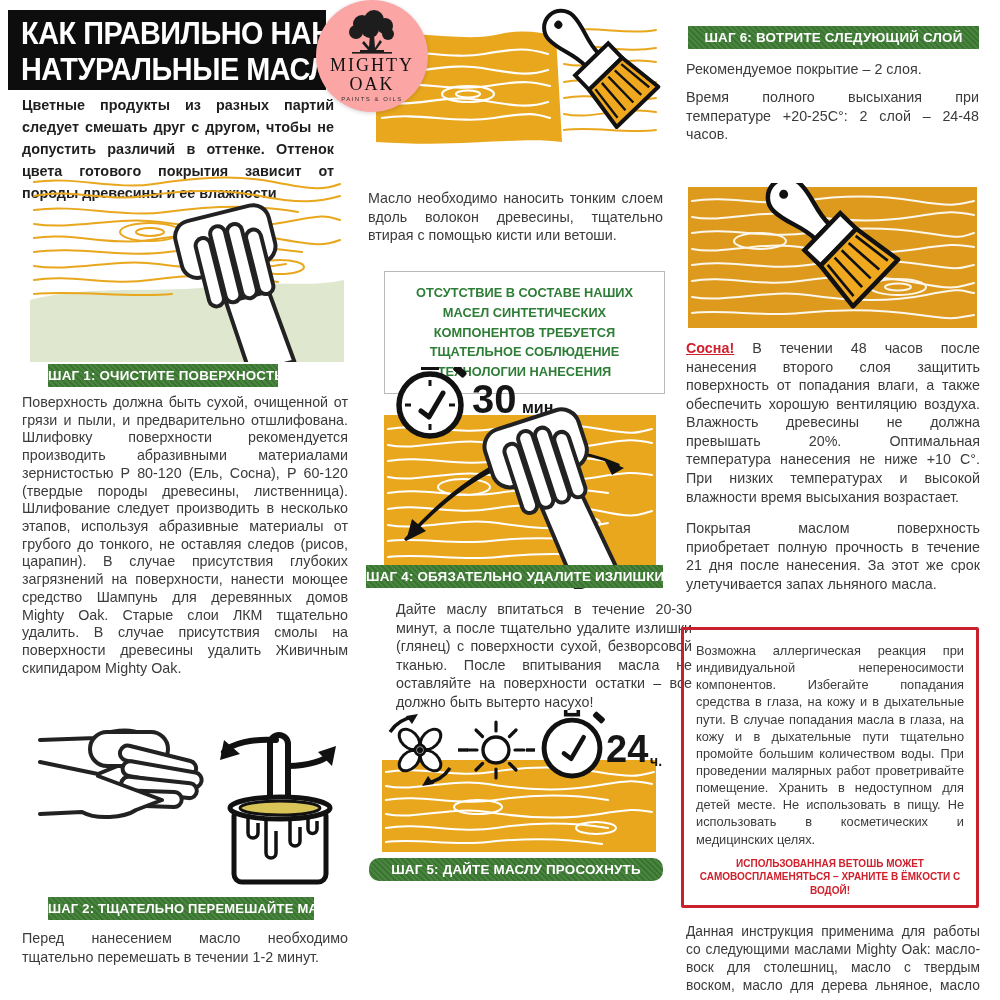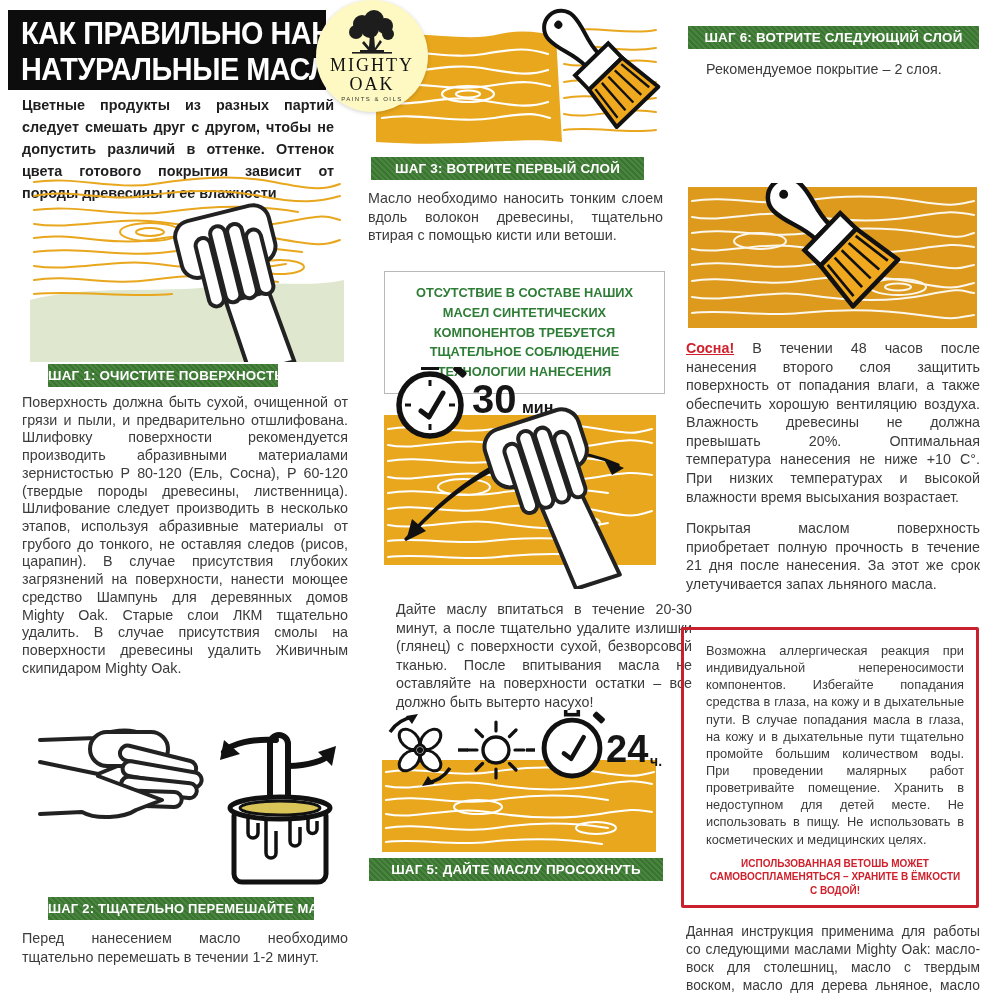--- a/index.html
+++ b/index.html
@@ -3,34 +3,34 @@
 <meta charset="utf-8">
 <style>
   html,body{margin:0;padding:0;background:#fff;}
   .page{position:relative;width:1000px;height:1000px;background:#fff;overflow:hidden;
         font-family:"Liberation Sans","DejaVu Sans",sans-serif;color:#3c3c3c;}
   .abs{position:absolute;}
   
   .hdr{background:#0d0d0d;color:#fff;padding:6px 0 6px 13px;box-sizing:border-box;}
   .hdr .t{font-weight:bold;font-size:31px;line-height:36px;letter-spacing:-.5px;
           transform:scaleX(.93);transform-origin:0 50%;white-space:nowrap;}
-  .logo{background:#fef9c3;border-radius:50%;box-shadow:0 1px 4px rgba(0,0,0,.18);
+  .logo{background:#fca5a5;border-radius:50%;box-shadow:0 1px 4px rgba(0,0,0,.18);
         text-align:center;z-index:6;box-sizing:border-box;padding-top:10px;}
   .logo .nm{font-family:"Liberation Serif","DejaVu Serif",serif;font-size:18px;letter-spacing:2px;color:#111;line-height:19px;}
   .logo .tg{font-size:6px;letter-spacing:1.5px;color:#333;margin-top:2px;}
   
   .intro{font-size:14.4px;font-weight:bold;color:#1f1f1f;line-height:1.52;text-align:justify;}
   .para{font-size:14.3px;line-height:1.24;text-align:justify;color:#3b3b3b;}
   .para.loose{line-height:1.3;}
   .banner{background:#3d7b33;background-image:repeating-linear-gradient(45deg,rgba(255,255,255,.07) 0 2px,rgba(0,0,0,.05) 2px 4px);
           color:#fff;font-weight:bold;font-size:13.4px;text-align:center;height:23px;line-height:23px;
           letter-spacing:.2px;white-space:nowrap;overflow:hidden;}
   .notebox{border:1px solid #b9b9b9;background:#fff;color:#2e7d36;font-weight:bold;font-size:12.8px;
            line-height:1.55;text-align:center;box-sizing:border-box;padding:11px 10px;}
-  .redbox{border:3px solid #c8202c;border-radius:2px;box-sizing:border-box;padding:12px 12px 10px 22px;overflow:hidden;}
+  .redbox{border:3px solid #c8202c;border-radius:2px;box-sizing:border-box;padding:12px 12px 10px 12px;overflow:hidden;}
   .redbox .b{font-size:12.8px;line-height:1.34;text-align:justify;color:#3b3b3b;}
   .redbox .h{margin-top:9px;color:#d0202c;font-weight:bold;font-size:10px;line-height:1.35;text-align:center;}
   .red-label{color:#d0202c;font-weight:bold;text-decoration:underline;}
   .timer-num{font-weight:bold;fill:#161616;}
   svg{display:block;}
 </style>
 </head>
 <body>
 
 <div class="page">
@@ -147,21 +147,20 @@
       <g stroke="#111" stroke-width="2.4">
         <line x1="-18" y1="12" x2="-22" y2="48"></line>
           <line x1="-9" y1="12" x2="-11" y2="48"></line>
         <line x1="0" y1="12" x2="0" y2="48"></line>
           <line x1="9" y1="12" x2="11" y2="48"></line>
         <line x1="18" y1="12" x2="22" y2="48"></line>
       </g>
     </g>
   </svg>
 
-  <div class="abs banner" style="left:371px;top:157px;width:273px;">ШАГ 3: ВОТРИТЕ ПЕРВЫЙ СЛОЙ</div>
   <div class="abs para loose" style="left:368px;top:189px;width:295px;">Масло необходимо наносить тонким слоем вдоль волокон древесины, тщательно втирая с помощью кисти или ветоши.</div>
 
   <div class="abs notebox" style="left:384px;top:271px;width:281px;">ОТСУТСТВИЕ В СОСТАВЕ НАШИХ МАСЕЛ СИНТЕТИЧЕСКИХ КОМПОНЕНТОВ ТРЕБУЕТСЯ ТЩАТЕЛЬНОЕ СОБЛЮДЕНИЕ ТЕХНОЛОГИИ НАНЕСЕНИЯ</div>
 
   <svg class="abs" style="left:368px;top:367px;" width="296" height="222" viewBox="0 0 296 222">
     <rect x="16" y="48" width="272" height="150" fill="#e8a71d"></rect>
     <g fill="none" stroke="#fff" stroke-width="2" stroke-linecap="round">
       <path d="M20,62 c34,-6 70,6 106,0 s70,-6 106,0 s36,4 52,0"></path>
       <path d="M20,78 c30,6 66,-8 102,-2 s70,8 104,2 s40,-6 58,-2"></path>
       <path d="M20,94 c34,-6 72,6 110,0 s72,-6 110,0"></path>
@@ -196,20 +195,21 @@
     <g transform="translate(186,128) rotate(-18)" stroke="#222" stroke-width="4" fill="#fff" stroke-linejoin="round">
       <rect x="-52" y="-80" width="98" height="60" rx="18"></rect>
       <path d="M-16,4 L26,4 L38,96 L-8,96 Z"></path>
       <rect x="-34" y="-62" width="15" height="72" rx="7.5"></rect>
       <rect x="-17" y="-70" width="15" height="80" rx="7.5"></rect>
       <rect x="0" y="-68" width="15" height="78" rx="7.5"></rect>
       <rect x="17" y="-58" width="15" height="68" rx="7.5"></rect>
     </g>
   </svg>
 
+  <div class="abs banner" style="left:366px;top:565px;width:297px;">ШАГ 4: ОБЯЗАТЕЛЬНО УДАЛИТЕ ИЗЛИШКИ</div>
   <div class="abs para loose" style="left:368px;top:600px;width:296px;margin-left:28px;">Дайте маслу впитаться в течение 20-30 минут, а после тщательно удалите излишки (глянец) с поверхности сухой, безворсовой тканью. После впитывания масла не оставляйте на поверхности остатки – все должно быть вытерто насухо!</div>
 
   <svg class="abs" style="left:368px;top:710px;" width="296" height="147" viewBox="0 0 296 147">
     <rect x="14" y="50" width="274" height="92" fill="#e8a71d"></rect>
     <g fill="none" stroke="#fff" stroke-width="2" stroke-linecap="round">
       <path d="M18,62 c34,-6 70,6 106,0 s70,-6 106,0 s40,4 56,0"></path>
       <path d="M18,76 c30,6 66,-8 102,-2 s70,8 106,2 s40,-6 58,-2"></path>
       <path d="M18,90 c34,-6 72,6 110,0 s74,-6 112,0"></path>
       <path d="M18,104 c30,6 66,-8 102,-2 s74,8 112,2 s36,-4 52,-2"></path>
       <path d="M18,118 c34,-6 72,6 110,0 s74,-6 112,0"></path>
@@ -256,24 +256,25 @@
       <rect x="-7" y="-46" width="14" height="9" fill="#fff" stroke="#111" stroke-width="4"></rect>
       <rect x="-12" y="-52" width="24" height="6" rx="2" fill="#111"></rect>
       <rect x="22" y="-40" width="14" height="7" rx="2" transform="rotate(42 26 -34)" fill="#111"></rect>
       <circle cx="0" cy="0" r="31" fill="#fff" stroke="#111" stroke-width="5.5"></circle>
       <path d="M-9,6 L-1,12 L13,-12" fill="none" stroke="#111" stroke-width="5" stroke-linecap="round" stroke-linejoin="round"></path>
     </g>
     <text x="238" y="52" font-size="38" class="timer-num">24</text>
     <text x="282" y="56" font-size="14" class="timer-num">ч.</text>
   </svg>
 
-  <div class="abs banner" style="left:369px;top:858px;width:294px;">ШАГ 5: ДАЙТЕ МАСЛУ ПРОСОХНУТЬ</div>
+  <div class="abs banner" style="left:369px;top:858px;width:294px;border-radius:10px;">ШАГ 5: ДАЙТЕ МАСЛУ ПРОСОХНУТЬ</div>
 
   <div class="abs banner" style="left:688px;top:26px;width:291px;">ШАГ 6: ВОТРИТЕ СЛЕДУЮЩИЙ СЛОЙ</div>
-  <div class="abs para loose" style="left:686px;top:60px;width:293px;text-align:left;margin-left:20px;">Рекомендуемое покрытие – 2 слоя.</div>
+  <div class="abs para loose" style="left:686px;top:60px;width:293px;text-align:left;">Рекомендуемое покрытие – 2 слоя.</div>
+  <div class="abs para loose" style="left:686px;top:88px;width:293px;">Время полного высыхания при температуре +20-25С°: 2 слой – 24-48 часов.</div>
 
   <svg class="abs" style="left:686px;top:183px;" width="293" height="149" viewBox="0 0 293 149">
     <rect x="2" y="4" width="289" height="141" fill="#dd9a1c"></rect>
     <g fill="none" stroke="#fff" stroke-width="2" stroke-linecap="round" opacity="0.92">
       <path d="M6,18 c36,-6 74,6 112,0 s74,-6 112,0 s40,4 58,0"></path>
       <path d="M6,34 c32,6 70,-8 108,-2 s74,8 112,2 s42,-6 62,-2"></path>
       <path d="M6,50 c36,-6 76,6 116,0 s78,-6 118,0 s34,4 48,0"></path>
       <path d="M6,66 c32,6 70,-8 108,-2 s78,8 118,2 s38,-4 56,-2"></path>
       <path d="M6,82 c36,-6 76,6 116,0 s78,-6 118,0 s34,2 48,0"></path>
       <path d="M6,98 c32,-6 70,6 108,0 s78,-6 118,2 s38,4 56,0"></path>

